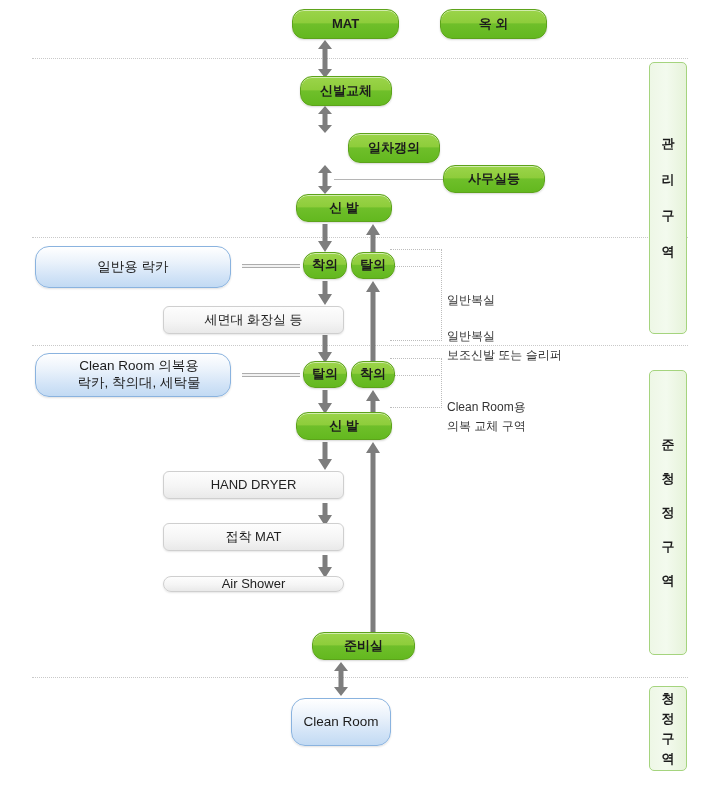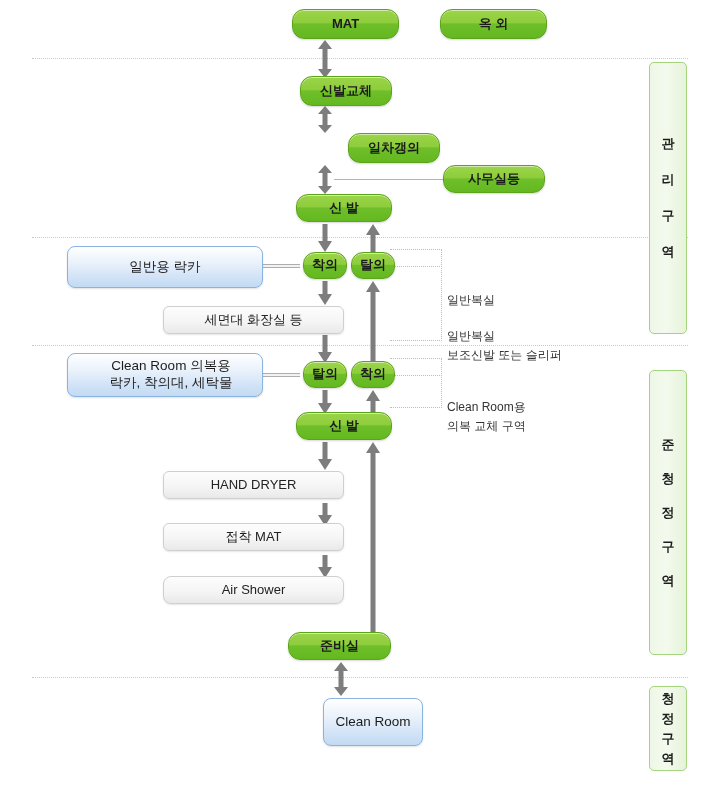--- a/index.html
+++ b/index.html
@@ -50,25 +50,24 @@
   }
 
   
   .blue-box {
     background: linear-gradient(to bottom,
                 #ffffff 0%,
                 #eaf2fb 38%,
                 #d3e4f7 72%,
                 #c2daf3 100%);
     border: 1px solid #8ab3df;
-    border-radius: 8px;
+    border-radius: 14px;
     color: #1c1c1c;
     font-size: 13.5px;
     box-shadow: 0 1px 2px rgba(0,0,0,.12);
-    margin-left: 32px;
   }
 
   
   .gray-box {
     background: linear-gradient(to bottom,
                 #fdfdfd 0%,
                 #f5f5f5 55%,
                 #e9e9e9 100%);
     border: 1px solid #cfcfcf;
     border-radius: 6px;
@@ -257,23 +256,23 @@
   <div class="node green-box" style="left:303px; top:361px; width:44px; height:27px;">탈의</div>
 
   <div class="node green-box" style="left:351px; top:361px; width:44px; height:27px;">착의</div>
 
   <div class="node green-box" style="left:296px; top:412px; width:96px; height:28px;">신 발</div>
 
   <div class="node gray-box" style="left:163px; top:471px; width:181px; height:28px;">HAND DRYER</div>
 
   <div class="node gray-box" style="left:163px; top:523px; width:181px; height:28px;">접착 MAT</div>
 
-  <div class="node gray-box" style="left:163px; top:576px; width:181px; height:28px;border-radius:8px;">Air Shower</div>
-
-  <div class="node green-box" style="left:288px; top:632px; width:103px; height:28px;">준비실</div>
+  <div class="node gray-box" style="left:163px; top:576px; width:181px; height:16px;border-radius:8px;">Air Shower</div>
+
+  <div class="node green-box" style="left:312px; top:632px; width:103px; height:28px;">준비실</div>
 
   <div class="node blue-box" style="left:291px; top:698px; width:100px; height:48px;">Clean Room</div>
 
   <div class="annot" style="left:447px; top:258px; width:180px;">일반복실</div>
 
   <div class="annot" style="left:447px; top:294px; width:180px;">일반복실
 보조신발 또는 슬리퍼</div>
 
   <div class="annot" style="left:447px; top:365px; width:180px;">Clean Room용
 의복 교체 구역</div>

